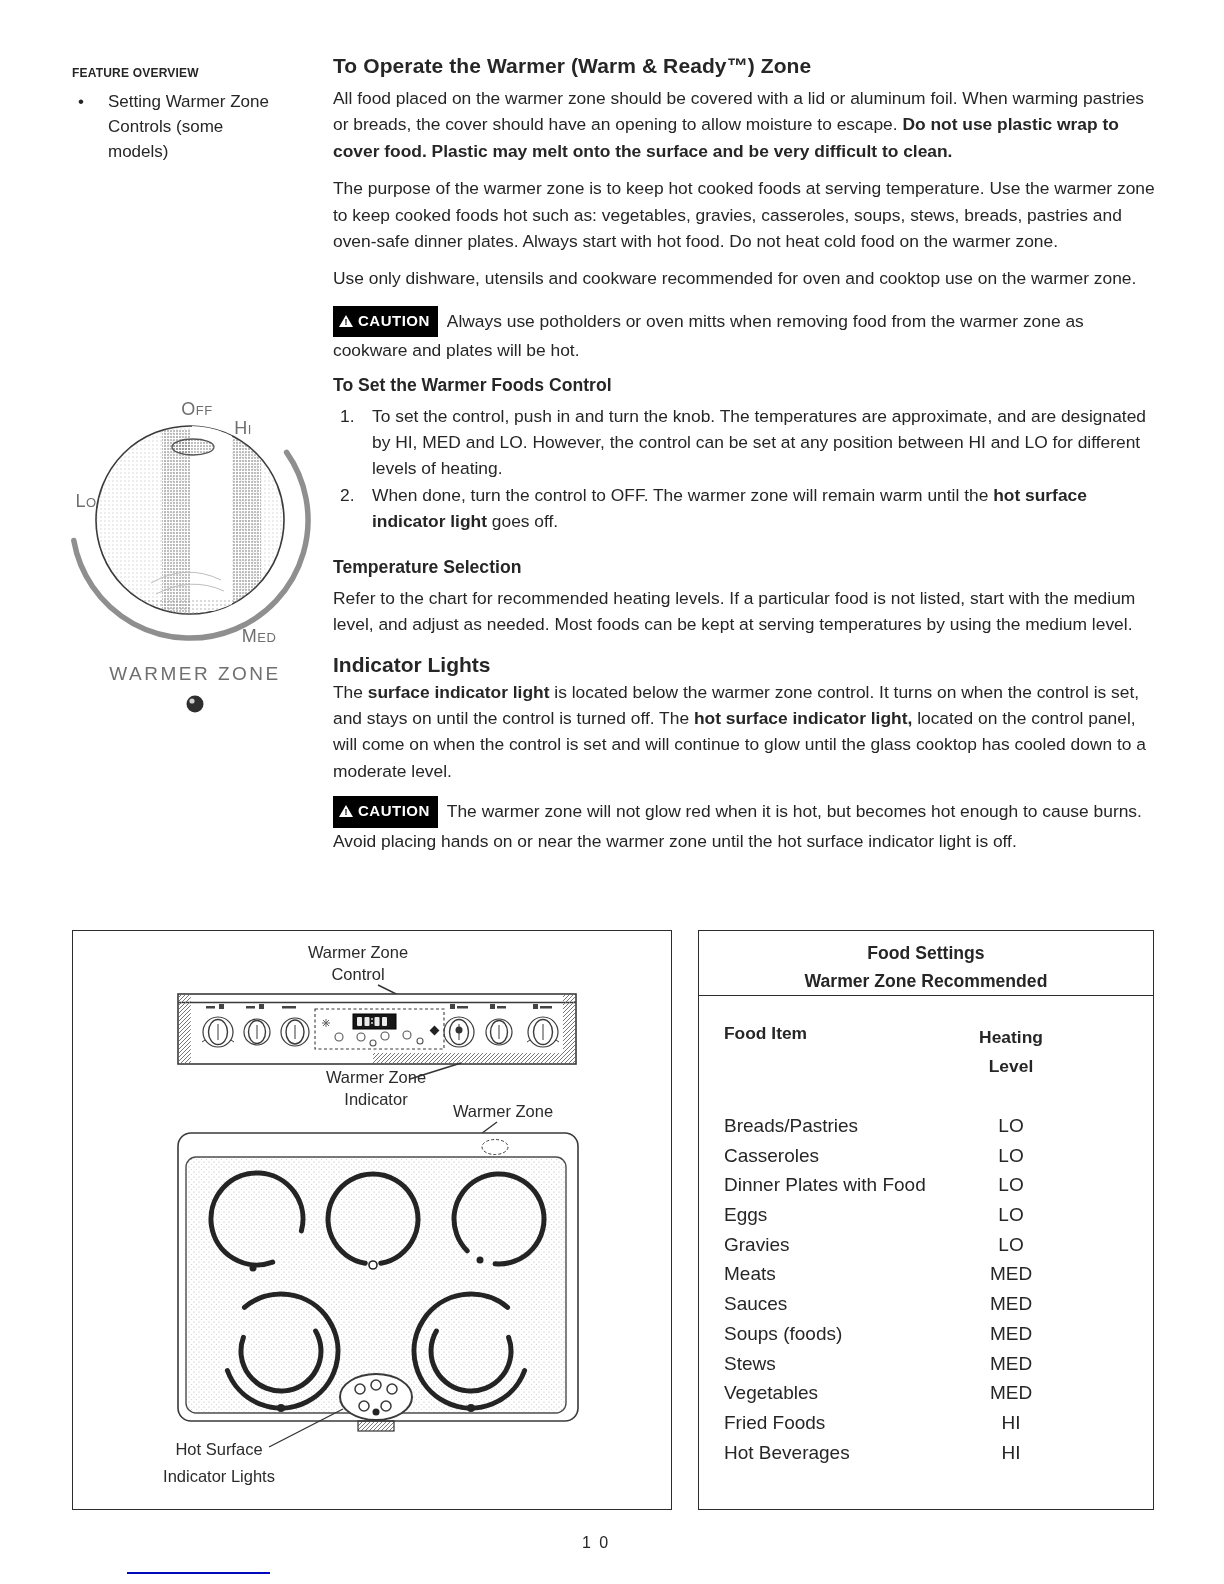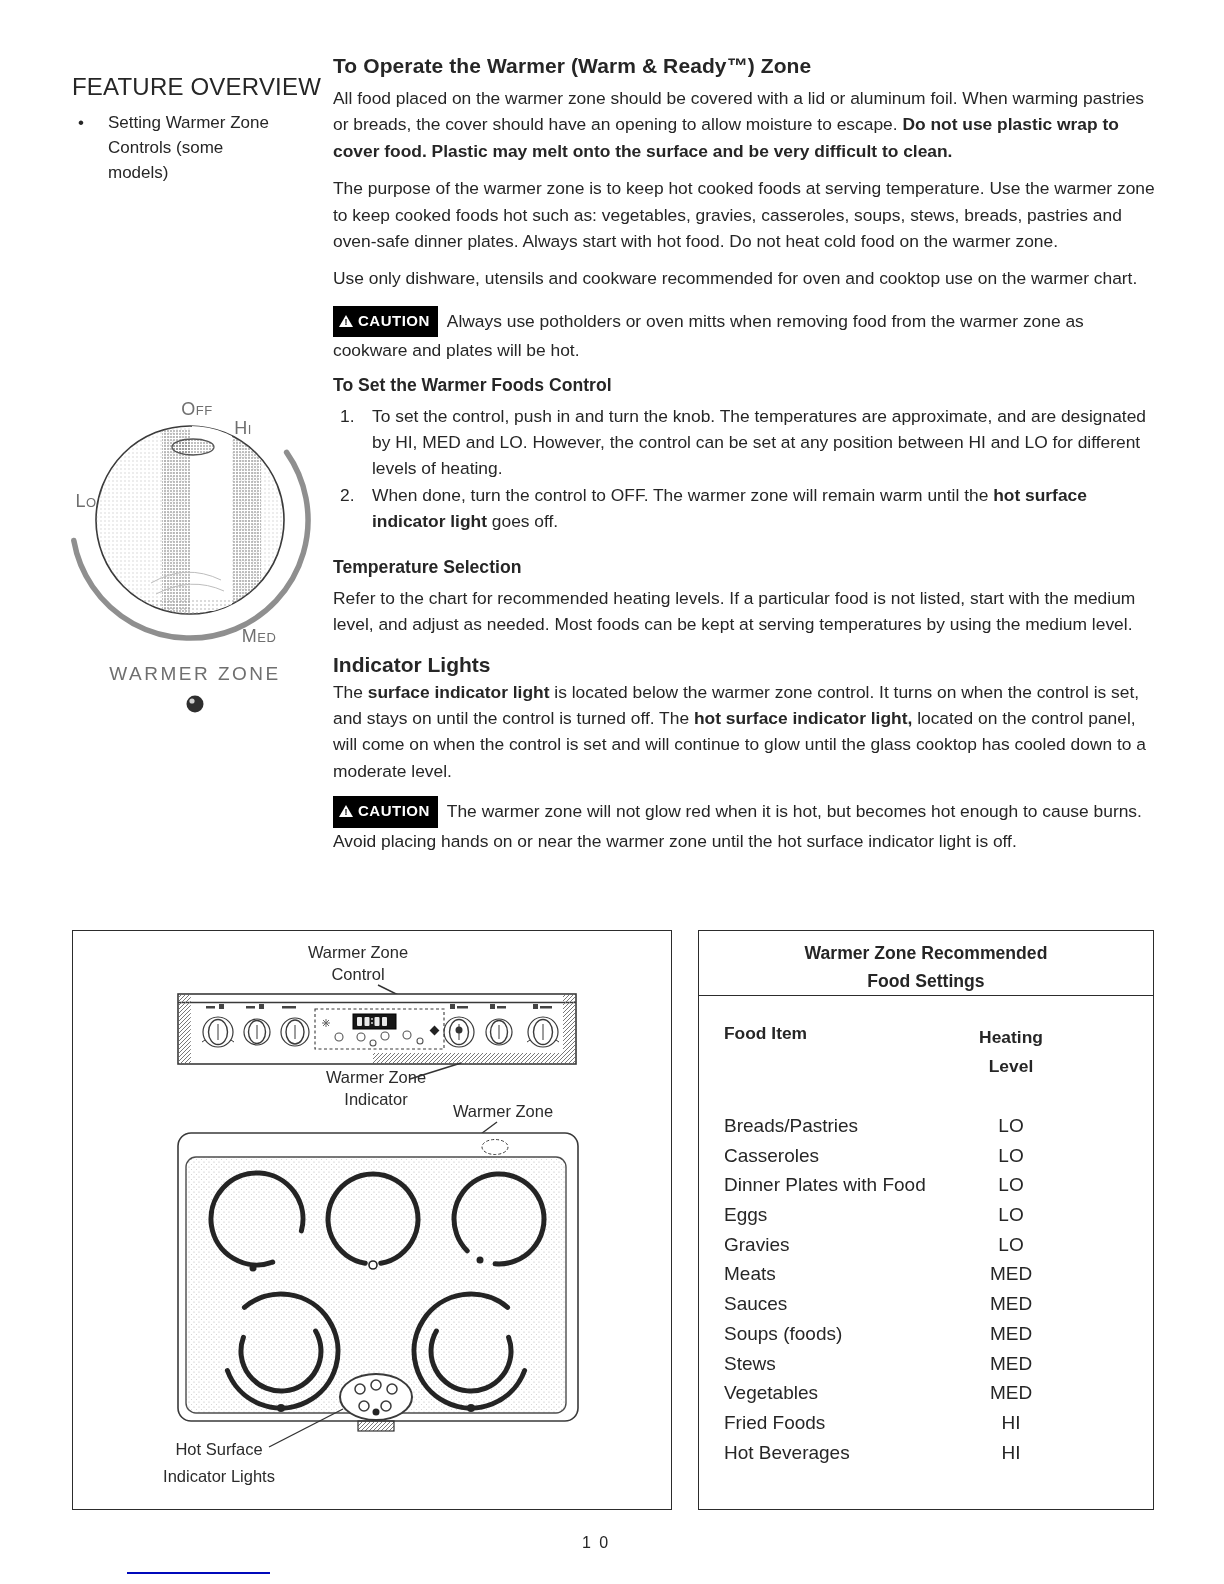--- a/index.html
+++ b/index.html
@@ -2,21 +2,21 @@
 <html><head>
 <meta charset="utf-8">
 <style>
   html,body{margin:0;padding:0;background:#fff;}
   body{position:relative;width:1224px;height:1584px;overflow:hidden;
        font-family:"Liberation Sans",sans-serif;color:#262626;}
   .abs{position:absolute;}
   
   #sidebar{left:72px;top:60px;width:250px;}
   .side-title{font-size:30px;font-weight:bold;line-height:38px;letter-spacing:.2px;}
-  .side-overview{font-size:24px;font-weight:normal;margin-top:13px;letter-spacing:.2px;}
+  .side-overview{font-size:12px;font-weight:bold;margin-top:6px;letter-spacing:.2px;}
   .side-bullet{display:flex;margin-top:9px;font-size:17px;line-height:25px;}
   .side-bullet .dot{width:30px;padding-left:6px;}
   .side-bullet .txt{width:178px;}
   
   #main{left:333px;top:54px;width:828px;}
   h1.doc{font-size:21px;margin:0 0 7px 0;letter-spacing:.1px;}
   .para{font-size:17.4px;line-height:26.4px;margin:0 0 11px 0;}
   .b{font-weight:bold;}
   .subhead{font-size:17.6px;font-weight:bold;margin:14px 0 7px 0;}
   .subhead2{font-size:21px;font-weight:bold;margin:15px 0 2px 0;}
@@ -98,21 +98,21 @@
 
   <text x="139" y="292" text-anchor="middle" font-size="19" letter-spacing="2.5" fill="#6f6f6f">WARMER ZONE</text>
   <circle cx="139" cy="316" r="8.5" fill="#2e2e2e"></circle>
   <circle cx="136" cy="313" r="2.6" fill="#cfcfcf"></circle>
 </svg>
 
 <div id="main" class="abs">
   <h1 class="doc">To Operate the Warmer (Warm &amp; Ready™) Zone</h1>
   <p class="para"><span>All food placed on the warmer zone should be covered with a lid or aluminum foil. When warming pastries or breads, the cover should have an opening to allow moisture to escape. </span><span class="b">Do not use plastic wrap to cover food. Plastic may melt onto the surface and be very difficult to clean.</span></p>
   <p class="para"><span>The purpose of the warmer zone is to keep hot cooked foods at serving temperature. Use the warmer zone to keep cooked foods hot such as: vegetables, gravies, casseroles, soups, stews, breads, pastries and oven-safe dinner plates.  Always start with hot food. Do not heat cold food on the warmer zone.</span></p>
-  <p class="para"><span>Use only dishware, utensils and cookware recommended for oven and cooktop use on the warmer chart.</span></p>
+  <p class="para"><span>Use only dishware, utensils and cookware recommended for oven and cooktop use on the warmer zone.</span></p>
 
   <p class="para caution-p"><span class="caution-badge"><span class="tri"><i>!</i></span><span>CAUTION</span></span><span><span>Always use potholders or oven mitts when removing food from the warmer zone as cookware and plates will be hot.</span></span></p>
 
   <div class="subhead" style="margin-top:10px">To Set the Warmer Foods Control</div>
   <div class="olist">
     <div class="li">
       <span class="num">1.</span>
       <span class="itxt"><span>To set the control, push in and turn the knob. The temperatures are approximate, and are designated by HI, MED and LO. However, the control can be set at any position between HI and LO for different levels of heating.</span></span>
     </div>
     <div class="li">
@@ -263,22 +263,22 @@
   </g>
 
   <text class="figlabel" x="146" y="524" text-anchor="middle">Hot Surface</text>
   <text class="figlabel" x="146" y="551" text-anchor="middle">Indicator Lights</text>
   <line x1="196" y1="516" x2="270" y2="478" stroke="#333" stroke-width="1.4"></line>
 </svg>
 </div>
 
 <div id="tablebox" class="abs">
   <div class="ttitle">
+    <div>Food Settings</div>
     <div>Warmer Zone Recommended</div>
-    <div>Food Settings</div>
   </div>
   <div class="tdivider"></div>
   <div class="colhead ch1">Food Item</div>
   <div class="colhead ch2">
     <div>Heating</div>
     <div>Level</div>
   </div>
   <div class="rows">
       <div class="frow">
         <span class="fname">Breads/Pastries</span>

